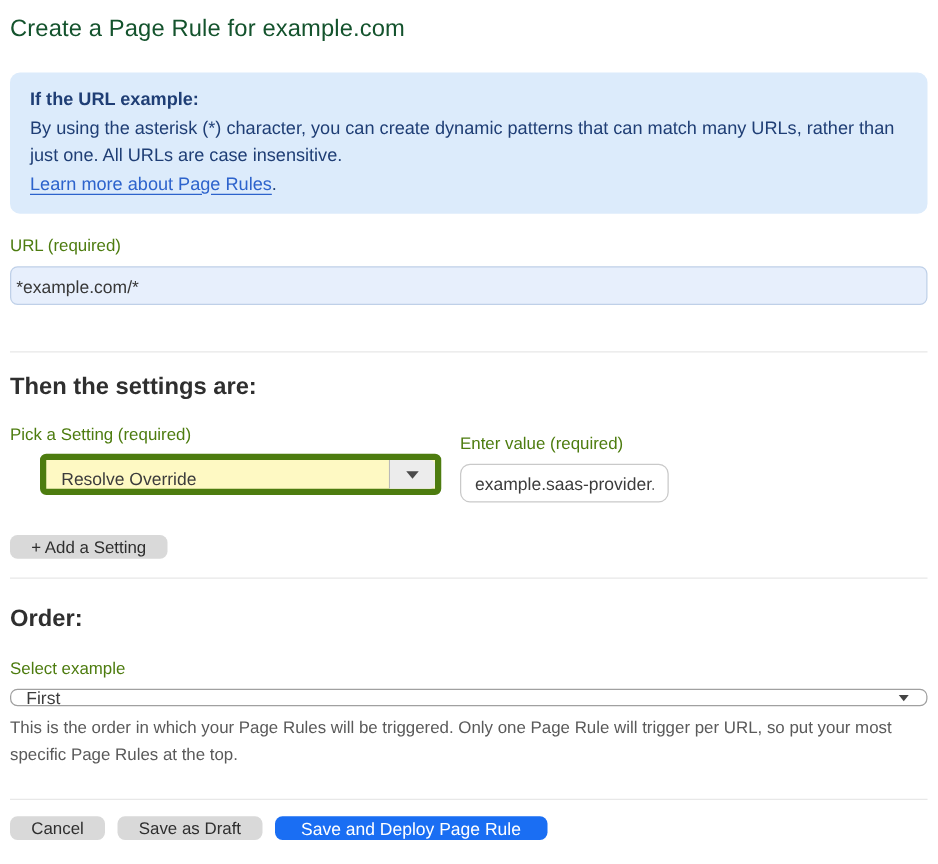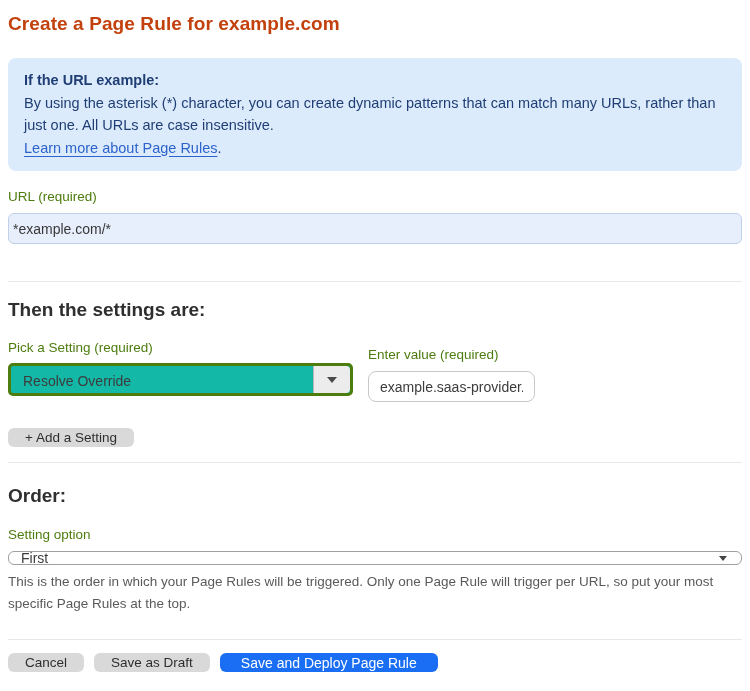--- a/index.html
+++ b/index.html
@@ -10,21 +10,21 @@
   *{box-sizing:border-box; margin:0; padding:0;}
   html,body{background:#ffffff;}
   body{
     width:750px; height:691px; overflow:hidden;
     font-family:"Liberation Sans", sans-serif;
     color:#333;
   }
   .page{padding:12px 8px 0 8px;}
 
   .page-title{
-    font-size:19px; font-weight:700; color:#c2410c; letter-spacing:.1px;
+    font-size:19px; font-weight:400; color:#14532d; letter-spacing:.1px;
     line-height:24px;
   }
 
   
   .info-box{
     margin-top:22px; background:var(--info-bg); border-radius:8px;
     padding:11px 16px 12px 16px; color:var(--info-text);
     font-size:14.5px; line-height:22.5px;
   }
   .info-box .info-heading{font-weight:700;}
@@ -59,22 +59,22 @@
   .settings-heading{margin-top:19px;}
   .order-heading{margin-top:24px;}
 
   
   .settings-row{display:flex; margin-top:21px;}
   .settings-col-setting{width:345px;}
   .settings-col-value{margin-left:15px; padding-top:7px;}
 
   .select-box{
     display:flex; align-items:stretch; margin-top:7px;
-    background:#14b8a6; border:3px solid #4d7c0f; border-radius:5px;
-    height:33px; cursor:pointer;
+    background:#fef9c3; border:5px solid #4d7c0f; border-radius:5px;
+    height:33px; cursor:pointer;margin-left:24px;
   }
   .select-box .select-value{
     flex:1; font-size:14px; color:#3c3c3c; line-height:31px;
     padding:0 12px; white-space:nowrap; overflow:hidden;
   }
   .select-box .arrow-seg{
     width:37px; background:#ececec; border-left:1px solid #b9b9b9;
     border-radius:0 4px 4px 0;
     display:flex; align-items:center; justify-content:center;
   }
@@ -159,21 +159,21 @@
       <input class="value-input" type="text" value="example.saas-provider.com" style="">
     </div>
   </div>
 
   <button class="btn btn-gray add-setting-btn">+ Add a Setting</button>
 
   <hr class="divider divider-2">
 
   <div class="section-heading order-heading">Order:</div>
 
-  <div class="field-label order-label">Setting option</div>
+  <div class="field-label order-label">Select example</div>
   <div class="order-select">
     <div class="select-value">First</div>
     <div class="tri-wrap">
       <span class="tri-down"></span>
     </div>
   </div>
   <div class="order-help">This is the order in which your Page Rules will be triggered. Only one Page Rule will trigger per URL, so put your most specific Page Rules at the top.</div>
 
   <hr class="divider divider-3">
 

